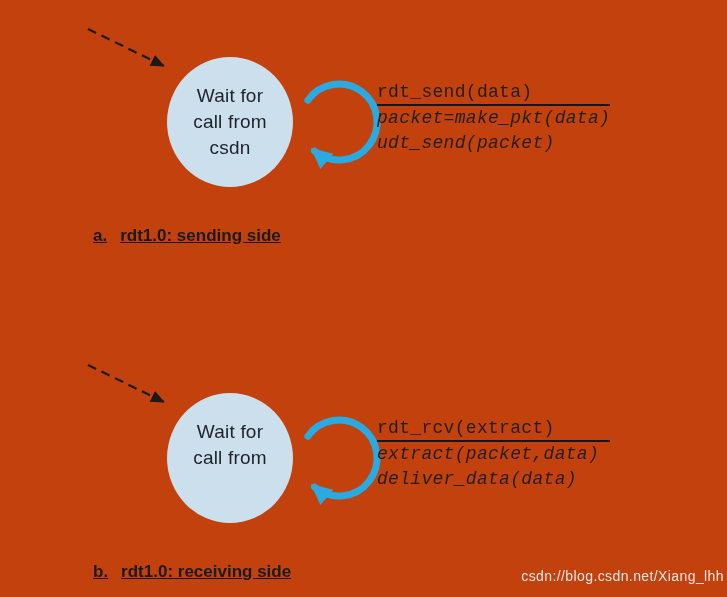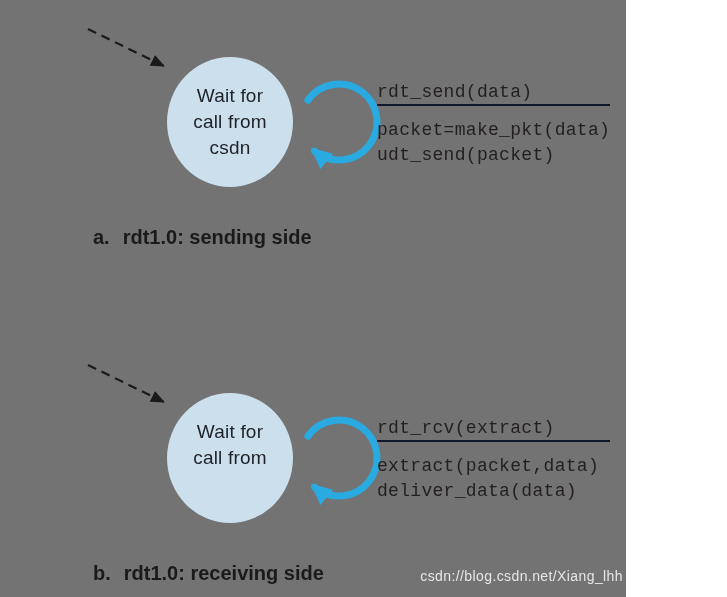--- a/index.html
+++ b/index.html
@@ -1,20 +1,20 @@
 <!DOCTYPE html>
 <html><head>
 <meta charset="utf-8">
 <style>
   html, body { margin: 0; padding: 0; background: #ffffff; }
   .page {
     position: relative;
-    width: 626px;
+    width: 727px;
     height: 597px;
-    background: #737373;
+    background: #c2410c;
     overflow: hidden;
     font-family: "Liberation Sans", sans-serif;
     color: #231f20;
   }
   .panel {
     position: absolute;
     left: 0;
     width: 727px;
   }
   .panel svg { position: absolute; left: 0; top: 0; }
@@ -39,32 +39,33 @@
     white-space: nowrap;
   }
   .transition .event {
     display: block;
     width: 233px;
     line-height: 24px;
     border-bottom: 2px solid #0f172a;
     letter-spacing: 0.3px;
   }
   .transition .actions {
-    margin-top: 12px;
     line-height: 25px;
     letter-spacing: 0.3px;
+    font-style: italic;
   }
   .caption {
     position: absolute;
     left: 93px;
     top: 226px;
-    font-size: 20px;
+    font-size: 17px;
     font-weight: bold;
     color: #1a1a1a;
     white-space: nowrap;
+    text-decoration: underline;
   }
   .caption .cap-label { margin-right: 13px; }
   .watermark {
     position: absolute;
     right: 3px;
     top: 568px;
     font-size: 14px;
     color: #e7e7e7;
     letter-spacing: 0.4px;
     white-space: nowrap;

